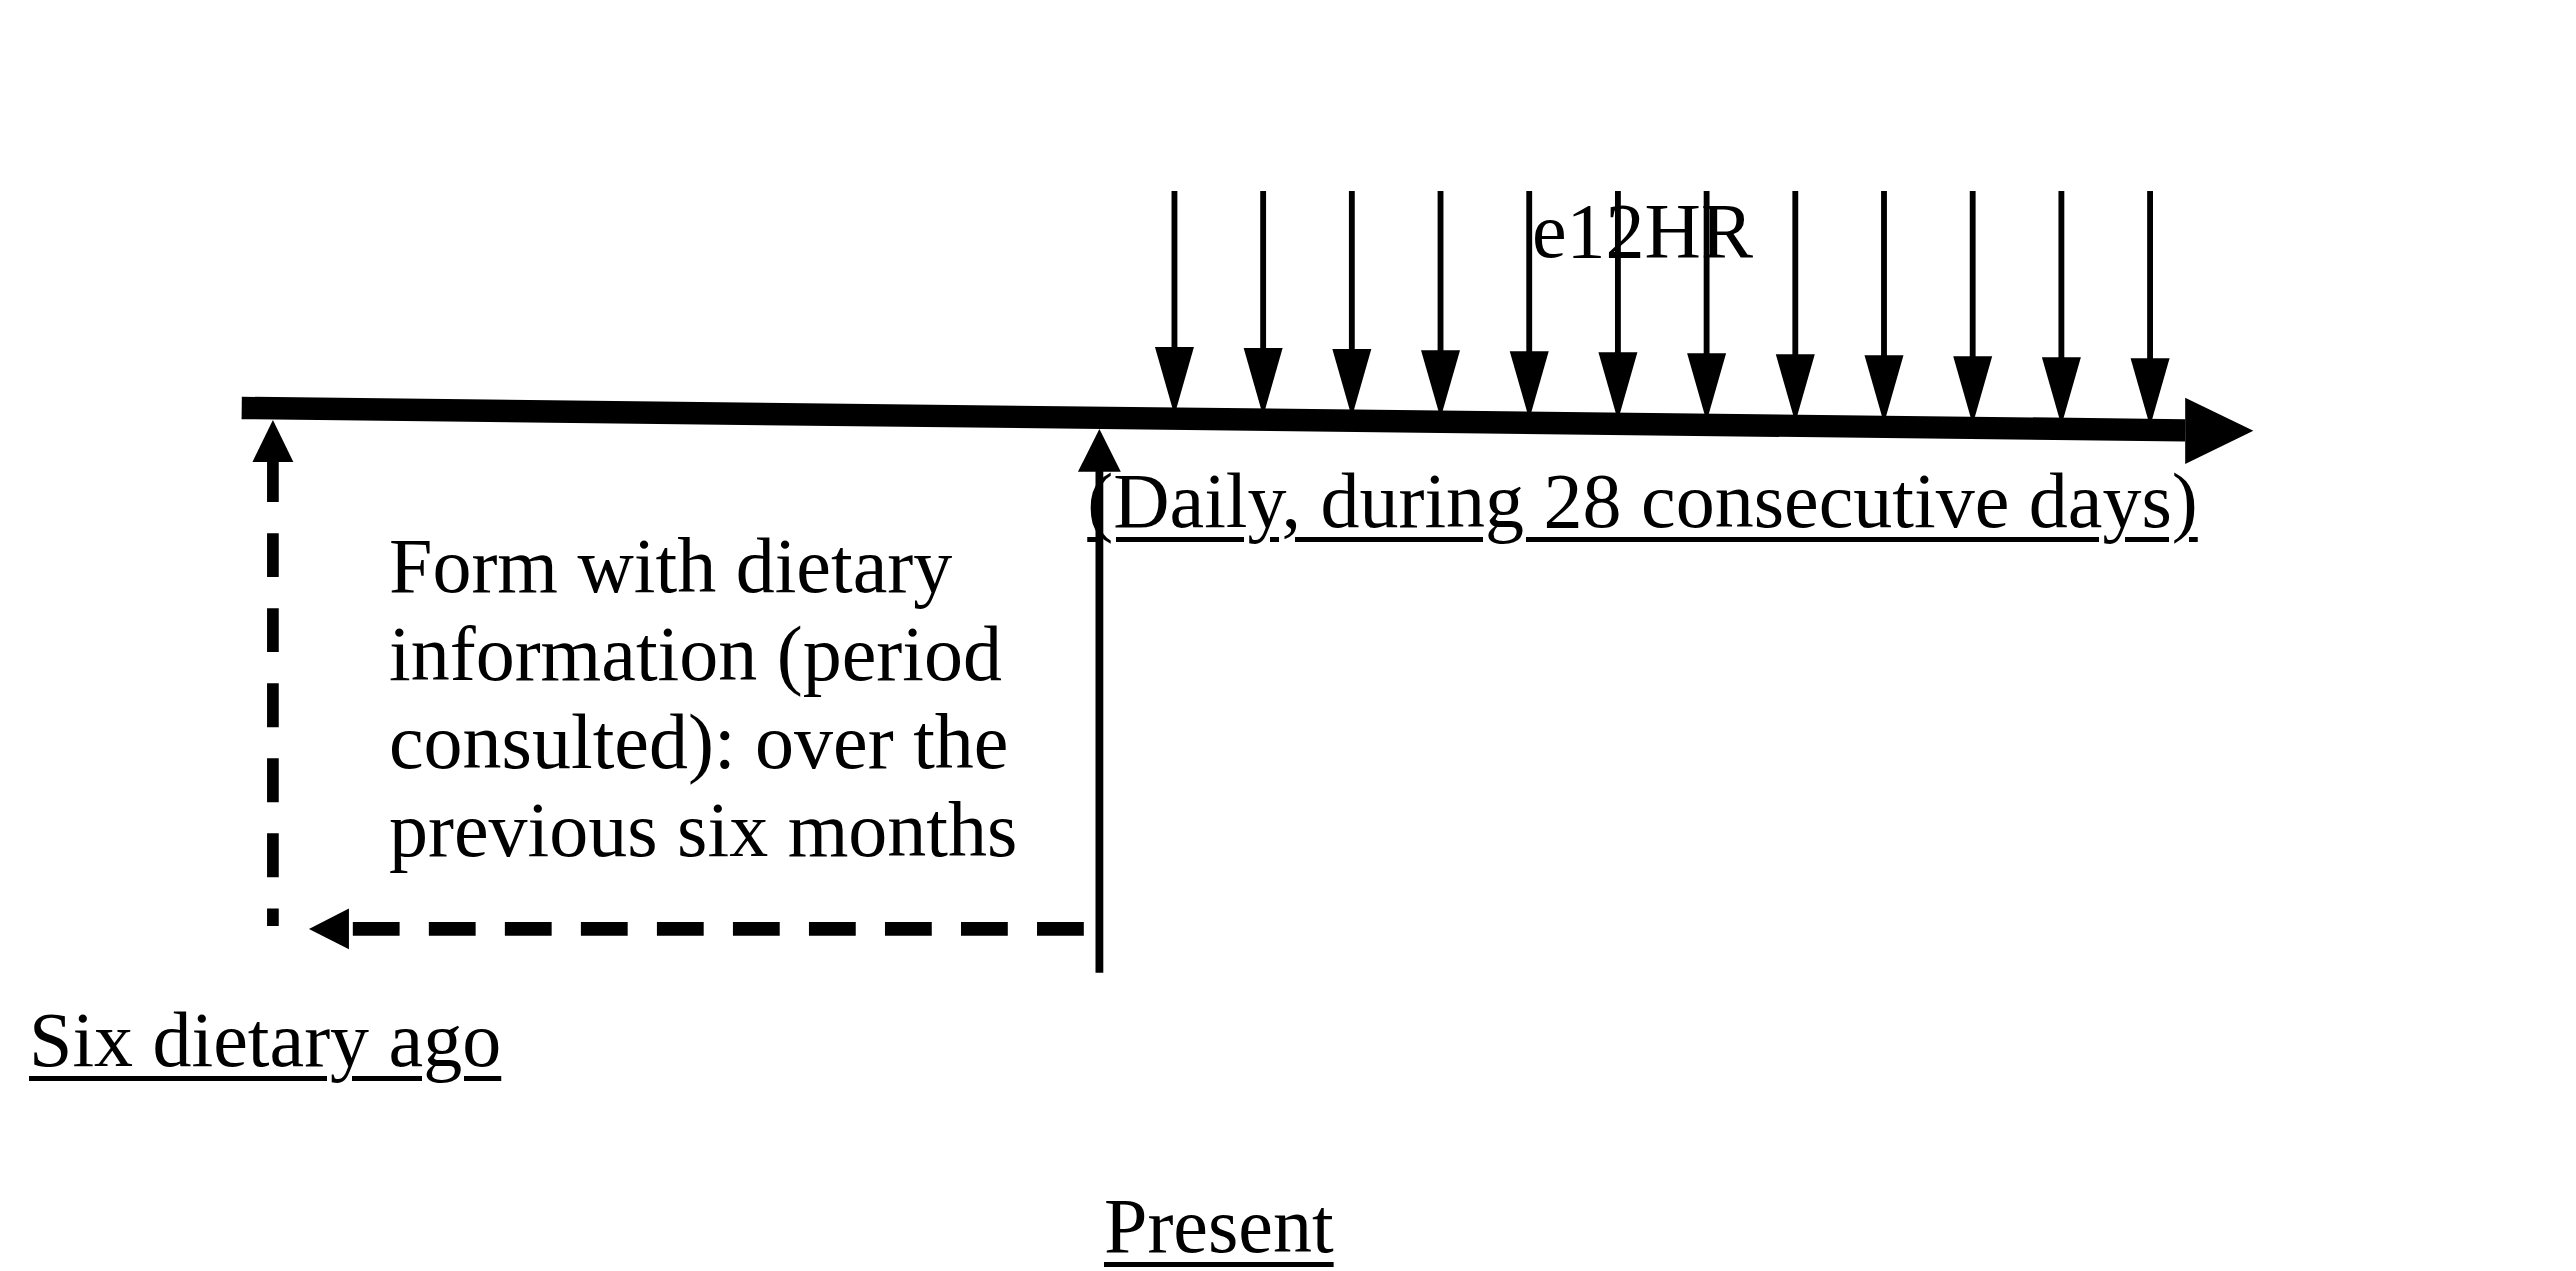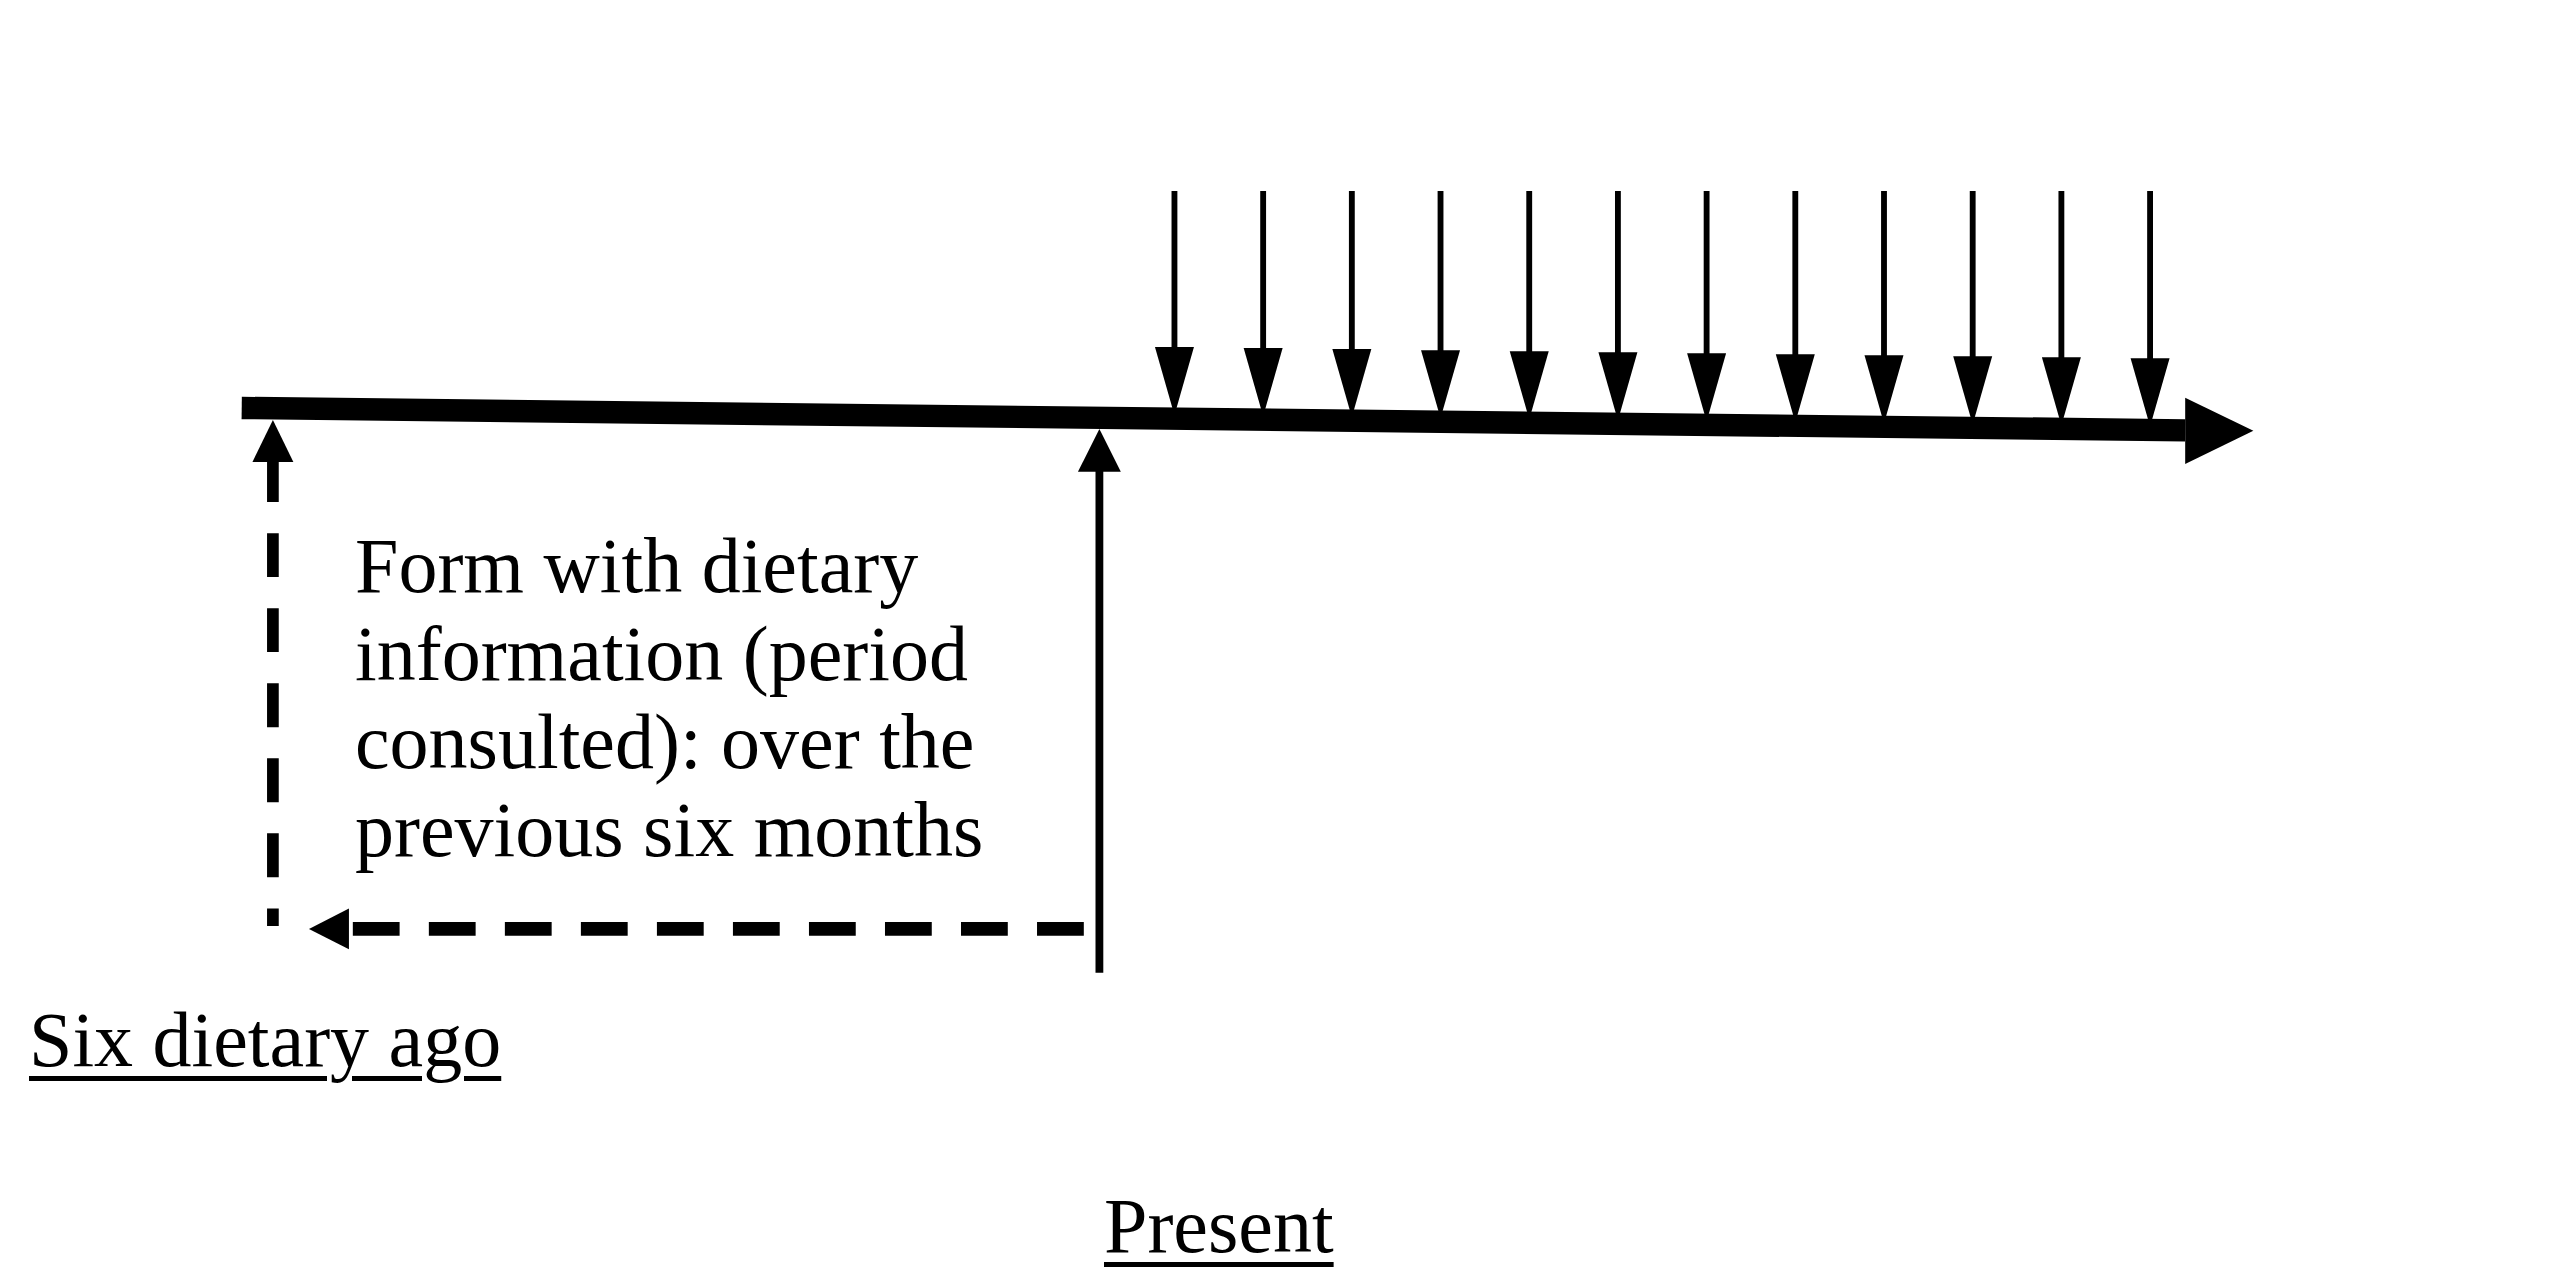--- a/index.html
+++ b/index.html
@@ -13,21 +13,21 @@
     overflow:hidden;
   }
   .stage svg{position:absolute;left:0;top:0;width:2576px;height:1272px;}
   .label{
     position:absolute;
     font-size:78px;
     line-height:90px;
     white-space:pre;
     color:var(--ink,#000);
   }
-  .note{line-height:88px;}
+  .note{line-height:88px;margin-left:34px;}
   .center{text-align:center;}
   .u{
     text-decoration:underline;
     text-decoration-thickness:4.9px;
     text-underline-offset:9.7px;
   }
   .ink-stroke{stroke:var(--ink,#000);}
   .ink-fill{fill:var(--ink,#000);}
 </style>
 </head>
@@ -78,20 +78,24 @@
       <polygon class="ink-fill" points="317,953 358,932 358,974"></polygon>
       <line class="ink-stroke" x1="362" y1="953" x2="1115" y2="953" stroke-width="14" stroke-dasharray="48 30"></line>
     </g>
 
     <g>
       <polygon class="ink-fill" points="1128,440 1106,484 1150,484"></polygon>
       <line class="ink-stroke" x1="1128" y1="478" x2="1128" y2="998" stroke-width="8"></line>
     </g>
   </svg>
 
+  <div class="label center" style="left:960px;top:5.8px;width:1365px">
+    <div>e12HR</div>
+    <div class="u">(Daily, during 28 consecutive days)</div>
+  </div>
 
 
   <div class="label note" style="left:355px;top:522px">Form with dietary
 information (period
 consulted): over the
 previous six months</div>
 
   <div class="label u" style="left:29px;top:995px">Six dietary ago</div>
 
   <div class="label" style="left:1104px;top:1001px">

